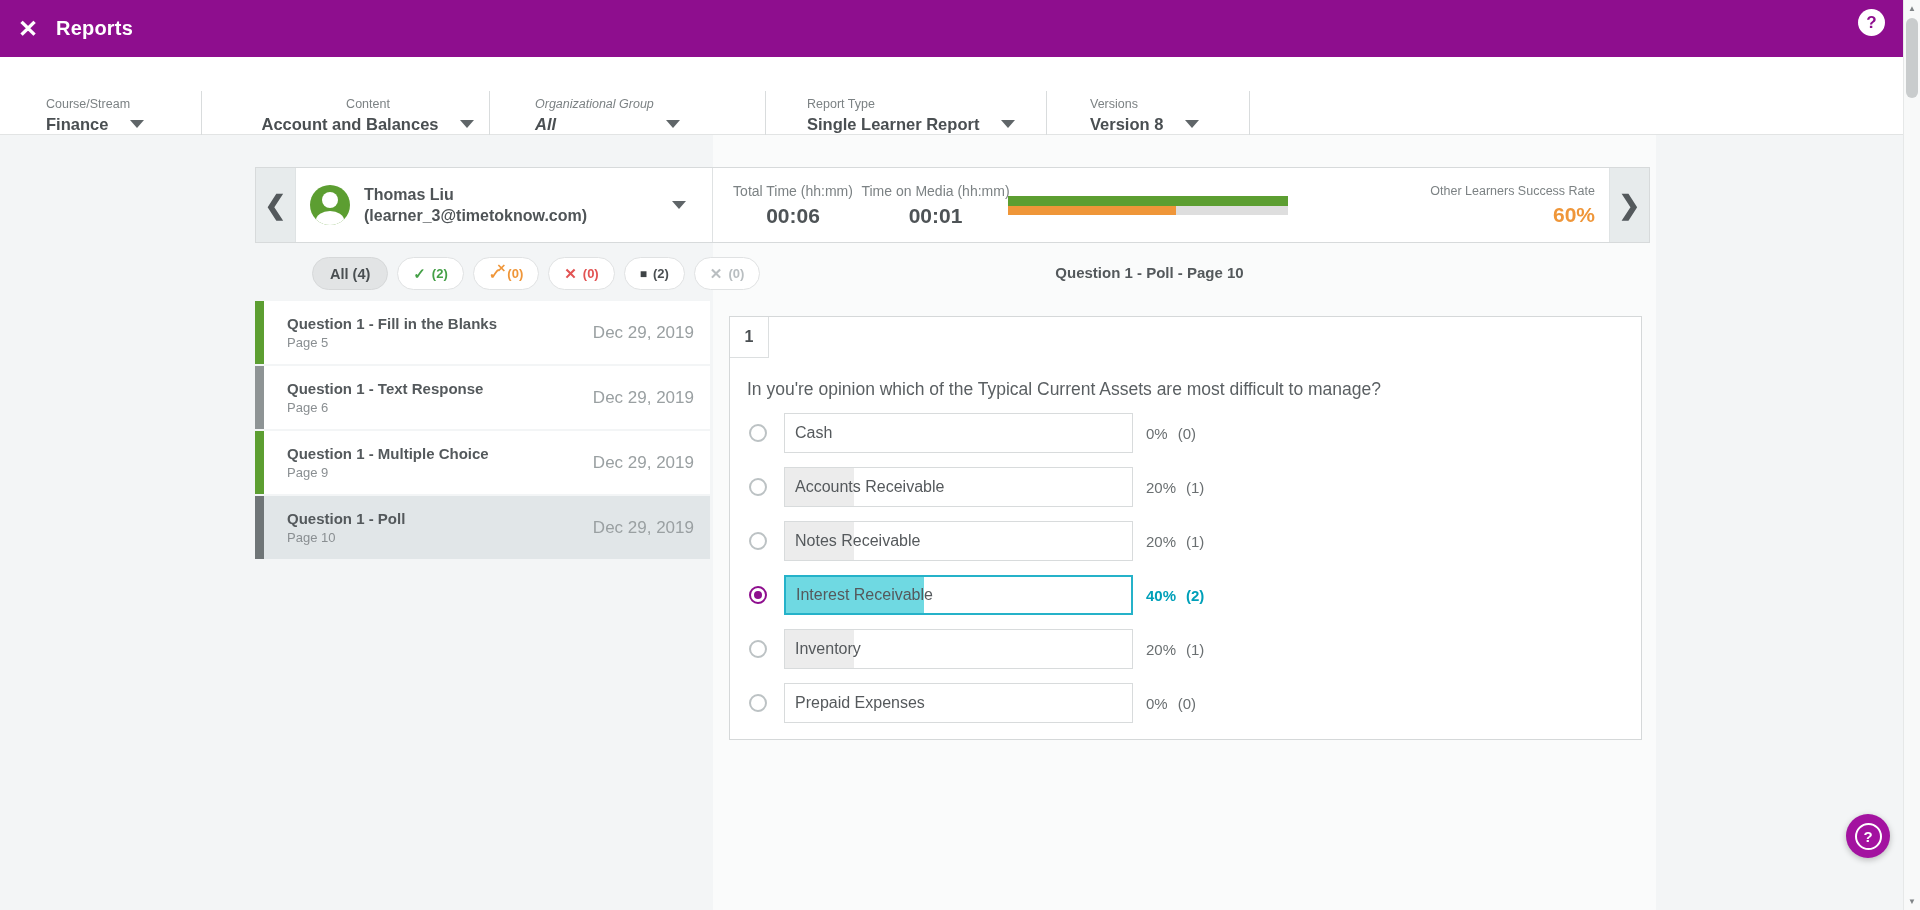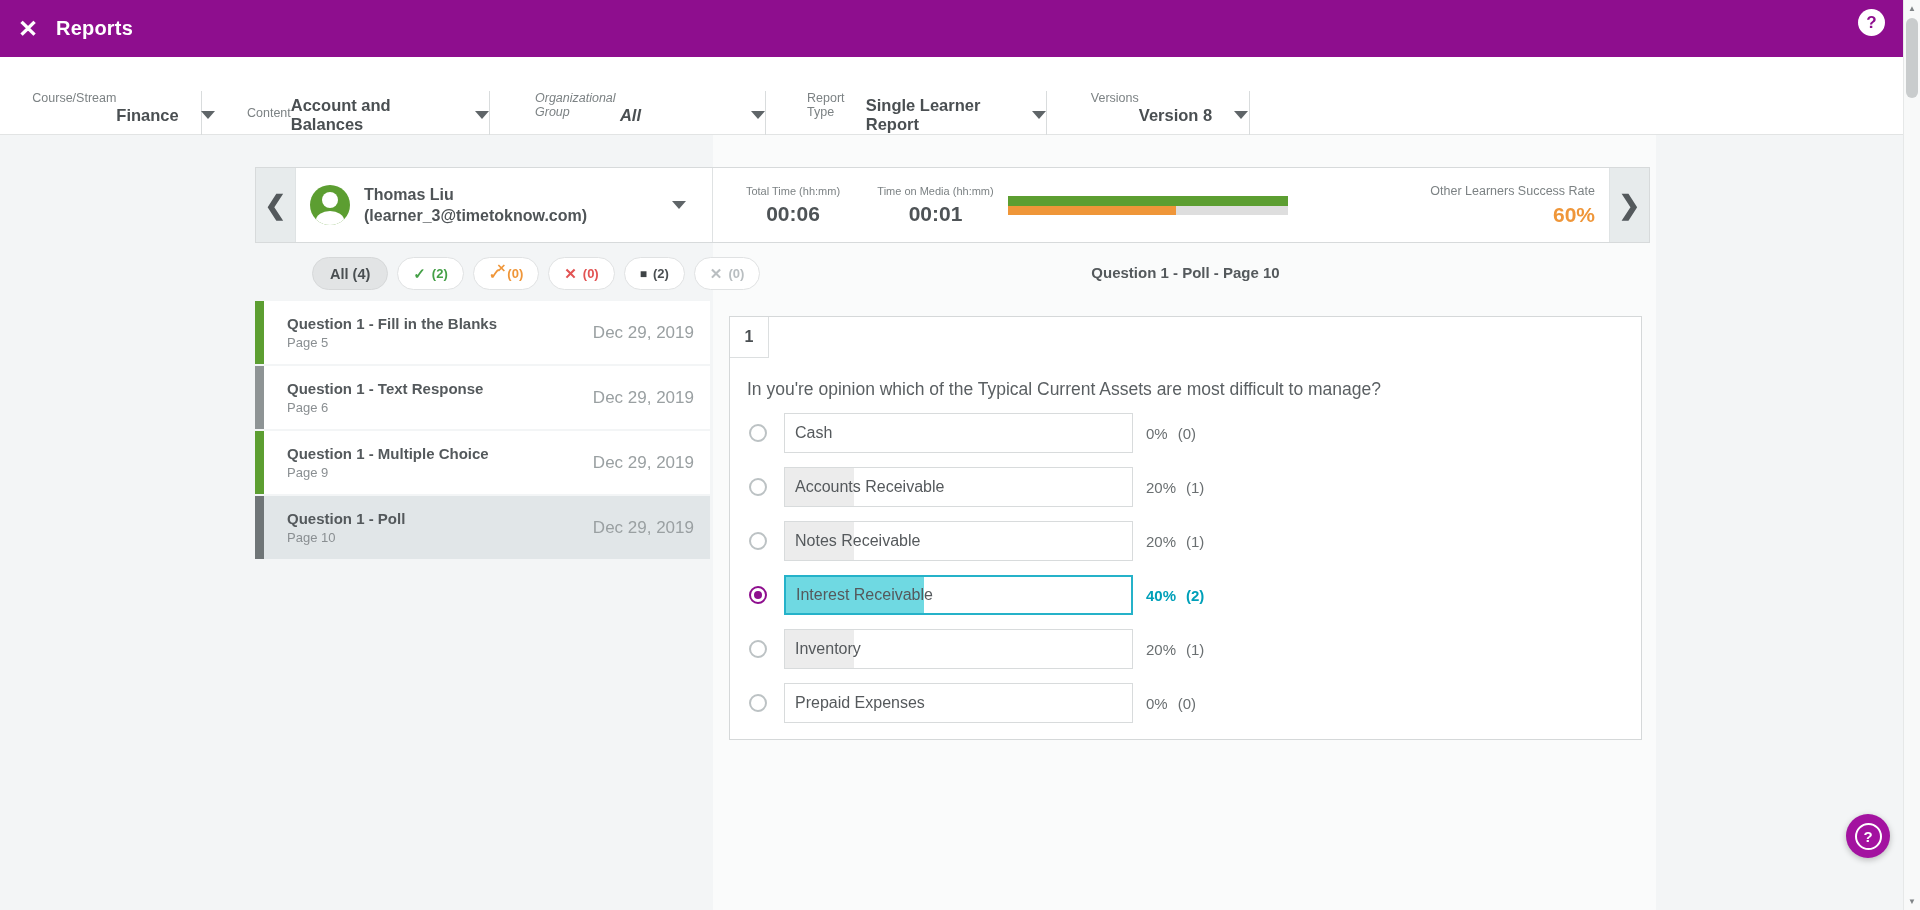--- a/index.html
+++ b/index.html
@@ -12,21 +12,21 @@
   .close-btn { width:56px; height:57px; display:flex; align-items:center; justify-content:center;
     color:#fff; font-size:24px; font-weight:bold; cursor:pointer; }
   .app-title { color:#fff; font-size:20px; font-weight:bold; letter-spacing:.2px; }
   .header-help { position:absolute; right:18px; top:9px; width:27px; height:27px; border-radius:50%;
     background:#fff; color:#8E0E8E; font-weight:bold; font-size:17px;
     display:flex; align-items:center; justify-content:center; cursor:pointer; }
 
   
   .filter-bar { position:absolute; left:0; top:57px; width:1903px; height:78px; background:#fff;
     border-bottom:1px solid #e2e4e4; display:flex; align-items:center; }
-  .filter { height:48px; display:flex; flex-direction:row; justify-content:center;
+  .filter { height:48px; display:flex; flex-direction:column; justify-content:center;
     border-right:1px solid #d9dcdd;margin-top:39px; }
   .filter .flabel { font-size:12.5px; color:#7c8284; margin-bottom:4px; }
   .filter .fvalue { font-size:16.5px; font-weight:bold; color:#4a4f52; display:flex; align-items:center; }
   .caret { width:0; height:0; border-left:7px solid transparent; border-right:7px solid transparent;
     border-top:8px solid #5f6568; margin-left:22px; }
   .f1 { padding-left:46px; width:202px; }
   .f2 { padding-left:45px; width:288px;align-items:center; }
   .f3 { padding-left:45px; width:276px;font-style:italic; } .f3 .caret { margin-left:110px; }
   .f4 { padding-left:41px; width:281px; }
   .f5 { padding-left:43px; width:203px; }
@@ -47,21 +47,21 @@
   .avatar { width:40px; height:40px; border-radius:50%; background:#5C9E31; overflow:hidden;
     position:relative; flex-shrink:0; }
   .avatar::before { content:""; position:absolute; left:12px; top:7px; width:16px; height:16px;
     border-radius:50%; background:#fff; }
   .avatar::after { content:""; position:absolute; left:6px; top:26px; width:28px; height:18px;
     border-radius:50% 50% 0 0; background:#fff; }
   .learner-names { margin-left:14px; }
   .learner-name, .learner-email { font-size:16px; font-weight:bold; color:#4f5457; line-height:21px; }
   .learner-caret { position:absolute; right:26px; top:33px; }
   .stat { display:flex; flex-direction:column; align-items:center; justify-content:center; }
-  .stat .slabel { font-size:11px; color:#7c8284; margin-bottom:5px; white-space:nowrap; }
+  .stat .slabel { font-size:14px; color:#7c8284; margin-bottom:5px; white-space:nowrap; }
   .stat .svalue { font-size:21px; font-weight:bold; color:#4e5356; }
   .stat.s1 { width:160px; } .stat.s2 { width:125px; } .stat.s3 { width:150px; }
   .stat.s3 .svalue { color:#5C9E31; }
   .bar-block { width:280px; margin-left:10px; align-self:center; }
   .bar-track { width:100%; background:#dedede; overflow:hidden; }
   .bar-track.t1 { height:10px; } .bar-track.t2 { height:9px; }
   .bar-fill-green { height:100%; background:#5C9E31; }
   .bar-fill-orange { height:100%; background:#EF9639; }
   .others-block { flex:1; display:flex; flex-direction:column; align-items:flex-end;
     justify-content:center; padding-right:14px; }
@@ -76,21 +76,21 @@
   .chip .cicon { font-size:15px; margin-right:6px; position:relative; }
   .chip .ccount { font-size:13px; }
   .chip.correct .cicon, .chip.correct .ccount { color:#44A047; }
   .chip.partial .cicon, .chip.partial .ccount { color:#EF9639; }
   .chip.partial .cicon .xoverlay { position:absolute; font-size:11px; left:8px; top:-3px; }
   .chip.wrong .cicon, .chip.wrong .ccount { color:#E25353; }
   .chip.survey .cicon { color:#3f4446; font-size:12px; }
   .chip.survey .ccount { color:#4a4f52; }
   .chip.skipped .cicon, .chip.skipped .ccount { color:#b9bec1; }
 
-  .content-title { position:absolute; left:729px; top:129px; width:913px; text-align:center;
+  .content-title { position:absolute; left:693px; top:129px; width:913px; text-align:center;
     font-size:15px; font-weight:bold; color:#54595c; }
 
   
   .question-list { position:absolute; left:255px; top:166px; width:455px; }
   .q-item { position:relative; height:63px; background:#fff; margin-bottom:2px;
     display:flex; flex-direction:column; justify-content:center; padding-left:32px; cursor:pointer; }
   .q-item .side-bar { position:absolute; left:0; top:0; bottom:0; width:9px; }
   .q-item.bar-green .side-bar { background:#5C9E31; }
   .q-item.bar-gray .side-bar { background:#8e9495; }
   .q-item.bar-darkgray .side-bar { background:#6f7577; }

